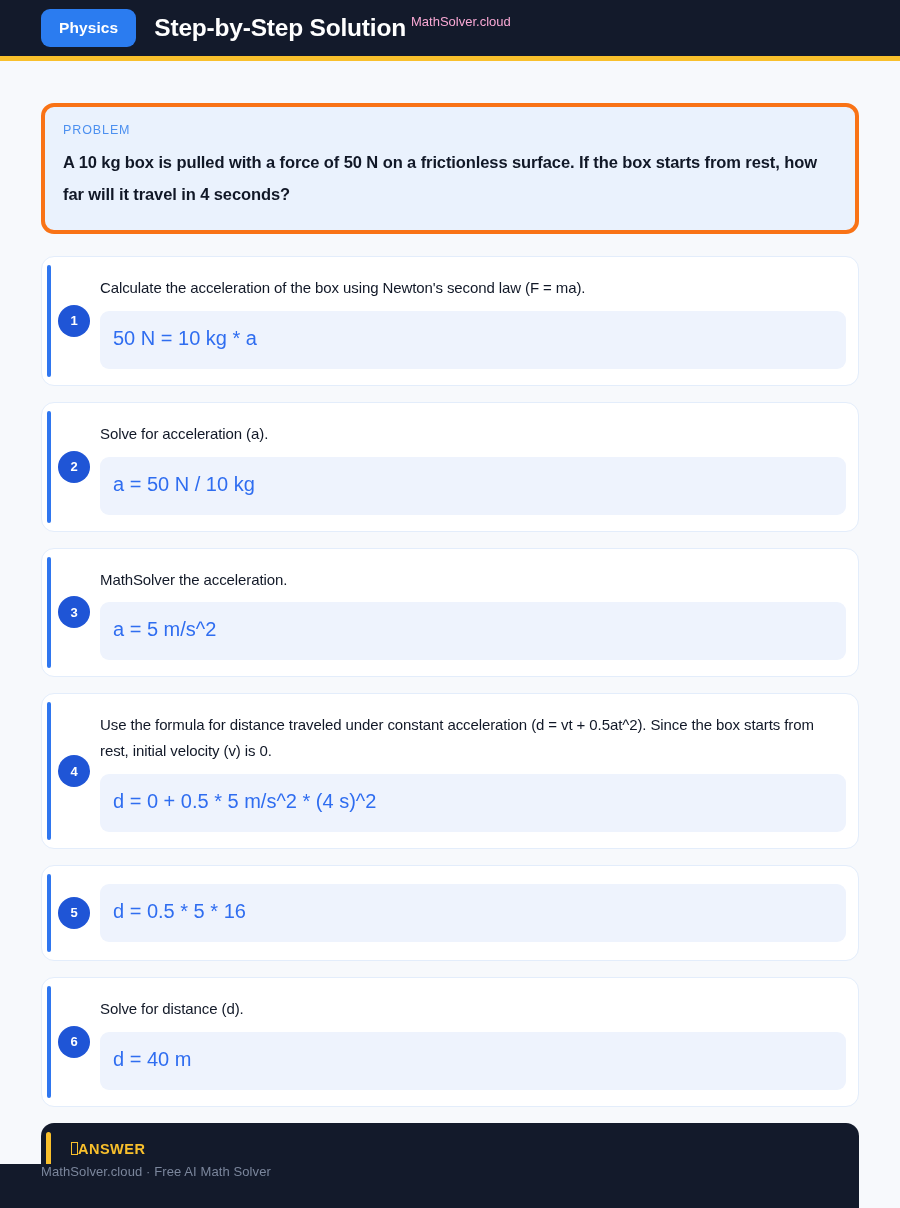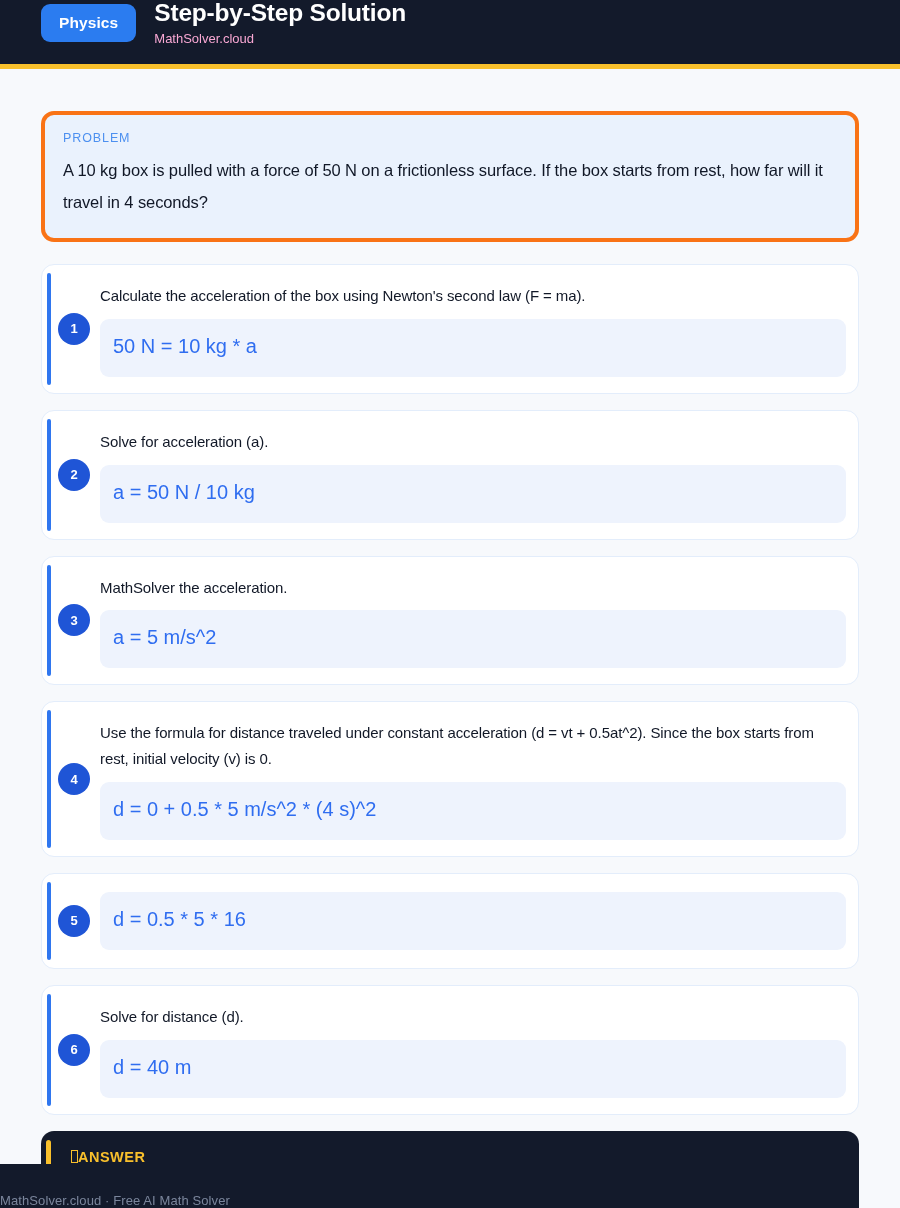--- a/index.html
+++ b/index.html
@@ -12,23 +12,23 @@
   body {
     background: #f7f9fc;
     font-family: "Liberation Sans", sans-serif;
     -webkit-font-smoothing: antialiased;
     overflow: hidden;
   }
 
   
   .header {
     background: #131a2b;
-    height: 64px;
-    display: flex;
-    align-items: flex-start;
+    height: 56px;
+    display: flex;
+    align-items: center;
     padding: 0 0 0 41px;
   }
 
   .header-inner {
     display: flex;
     align-items: center;
     gap: 18px;
   }
 
   .subject-badge {
@@ -38,21 +38,21 @@
     font-weight: bold;
     padding: 11px 18px;
     border-radius: 9px;
     line-height: 1;
     letter-spacing: 0.1px;
     white-space: nowrap;
   }
 
   .title-block {
     display: flex;
-    flex-direction: column;
+    flex-direction: row;
     gap: 5px;
   }
 
   .page-title {
     color: #ffffff;
     font-size: 24.5px;
     font-weight: bold;
     line-height: 1.1;
     letter-spacing: -0.2px;
   }
@@ -86,21 +86,21 @@
   .problem-label {
     color: #4c90f0;
     font-size: 12.5px;
     letter-spacing: 0.9px;
     margin-bottom: 9px;
   }
 
   .problem-text {
     color: #111827;
     font-size: 16.5px;
-    font-weight: normal;
+    font-weight: bold;
     line-height: 1.94;
     letter-spacing: -0.1px;
   }
 
   
   .step-card {
     position: relative;
     background: #ffffff;
     border: 1px solid #e3edfb;
     border-radius: 13px;
@@ -208,21 +208,22 @@
 
   
   .footer {
     position: absolute;
     left: 0;
     bottom: 0;
     width: 816px;
     height: 44px;
     background: #131a2b;
     display: flex;
-    align-items: flex-end;
+    align-items: flex-start;
+    padding-left: 41px;
   }
 
   .footer-text {
     color: #7b869c;
     font-size: 13px;
     letter-spacing: 0.1px;
   }
 </style>
 </head>
 <body>

